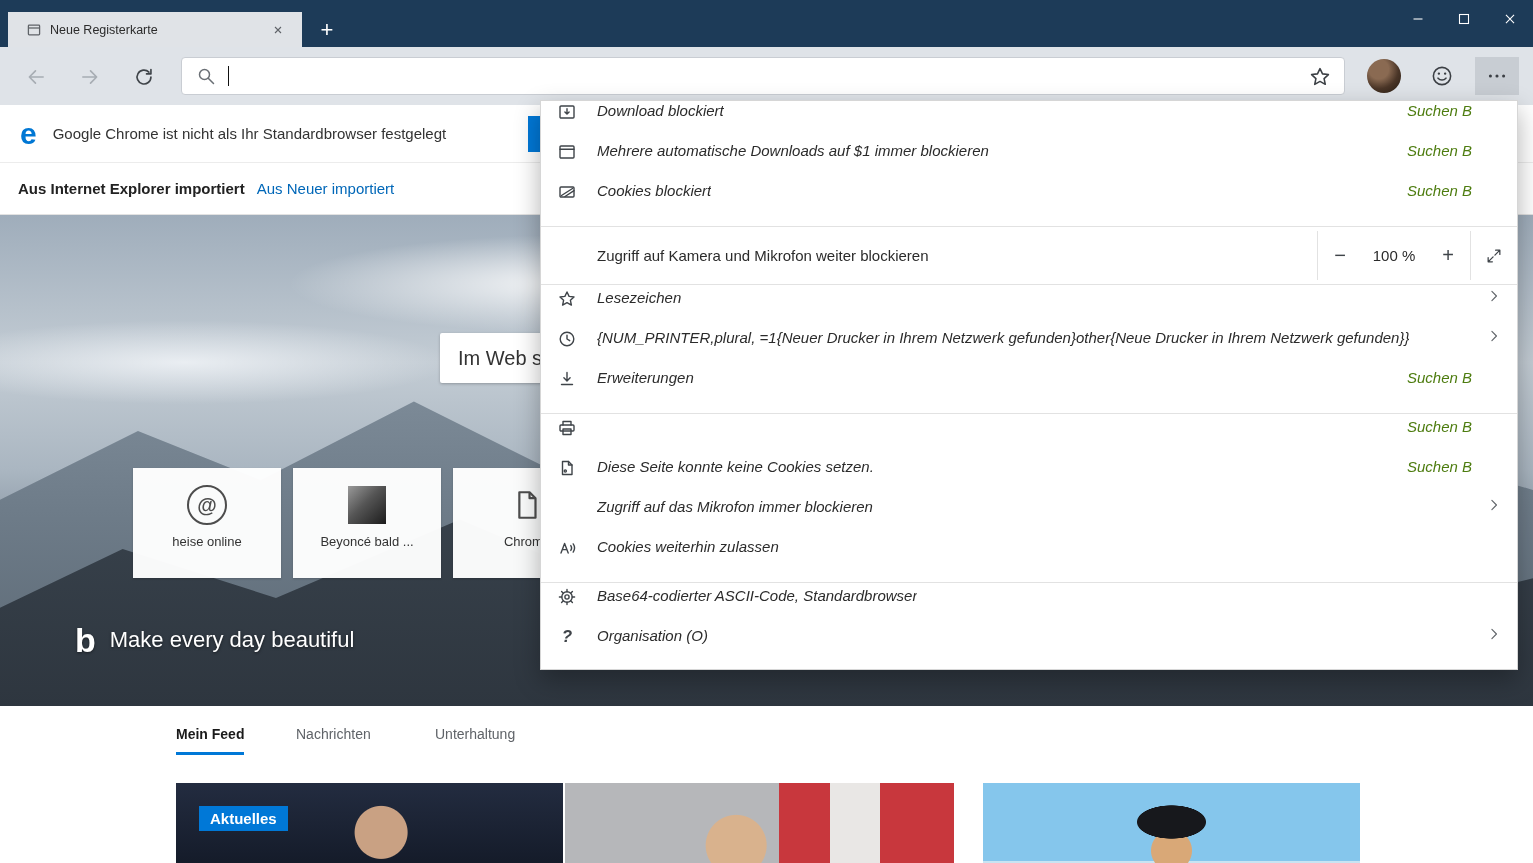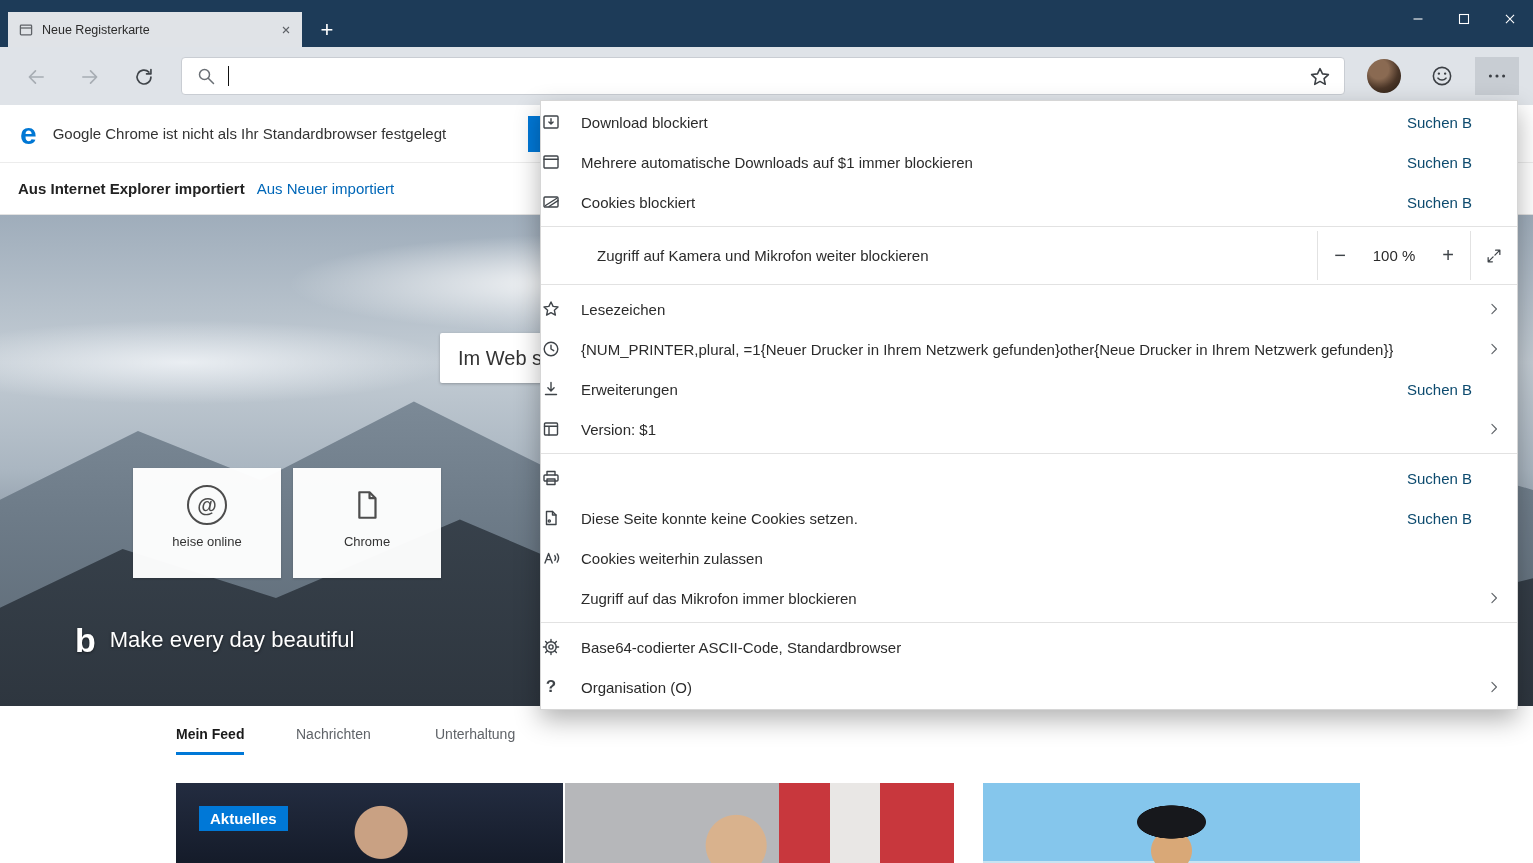--- a/index.html
+++ b/index.html
@@ -6,21 +6,21 @@
   html, body { margin: 0; padding: 0; }
   body {
     width: 1533px; height: 863px; overflow: hidden; position: relative;
     font-family: "Liberation Sans", sans-serif; background: #fff;
   }
 
   
   .titlebar { position: absolute; top: 0; left: 0; width: 100%; height: 47px; background: #1d3b58; }
   .tab {
     position: absolute; left: 8px; top: 12px; width: 294px; height: 35px;
-    background: #e0e3e7; display: flex; align-items: center; padding: 0 10px;
+    background: #e0e3e7; display: flex; align-items: center; padding: 0 18px;
   }
   .tab-title { font-size: 12.5px; color: #2b2b2b; flex: 1; margin-left: 8px; white-space: nowrap; overflow: hidden; }
   .tab-close { display: flex; align-items: center; }
   .newtab-btn { position: absolute; left: 310px; top: 12px; width: 34px; height: 35px;
     color: #fff; display: flex; align-items: center; justify-content: center; font-size: 22px; font-weight: 300; }
   .win-controls { position: absolute; right: 0; top: 0; display: flex; }
   .win-btn { width: 46px; height: 38px; display: flex; align-items: center; justify-content: center; }
 
   
   .toolbar { position: absolute; top: 47px; left: 0; width: 100%; height: 58px; background: #dfe3e8; }
@@ -106,24 +106,24 @@
       radial-gradient(ellipse at 50% 30%, #17181c 0 34px, rgba(0,0,0,0) 35px),
       radial-gradient(circle at 50% 52%, #d9a877 0 20px, rgba(0,0,0,0) 21px),
       radial-gradient(ellipse at 50% 95%, #e8c24a 0 40px, rgba(0,0,0,0) 41px),
       linear-gradient(180deg, #85c6ec 0 60%, #c8e4f2 60% 68%, #e7d3a9 68% 100%); }
   .badge { position: absolute; left: 23px; top: 23px; background: #0078d7; color: #fff; font-size: 15px;
     font-weight: bold; padding: 4px 11px; }
 
   
   .menu { position: absolute; left: 540px; top: 100px; width: 978px; background: #fff;
     border: 1px solid #d6d6d6; box-shadow: 0 10px 24px rgba(0,0,0,.3); z-index: 50; padding: 1px 0 2px; }
-  .menu-row { height: 40px; display: flex; align-items: center; padding-left: 0; font-size: 15px; color: #2b2b2b; }
+  .menu-row { height: 40px; display: flex; padding-left: 16px; font-size: 15px; color: #2b2b2b; font-style: italic; }
   .menu-icon { width: 20px; height: 20px; margin-right: 20px; display: flex; align-items: center; justify-content: center; flex: none; }
   .menu-label { white-space: nowrap; overflow: hidden; }
-  .right-text { margin-left: auto; margin-right: 45px; color: #0c4a6e; flex: none; font-size: 15px; }
+  .right-text { margin-left: auto; margin-right: 45px; color: #4d7c0f; flex: none; font-size: 15px; }
   .chevron { margin-left: auto; margin-right: 16px; display: flex; flex: none; }
   .menu-divider { height: 1px; background: #e2e2e2; margin: 4px 0; }
   .menu-zoom { height: 49px; display: flex; align-items: center; padding-left: 16px; font-size: 15px; color: #2b2b2b; }
   .zoom-spacer { width: 20px; margin-right: 20px; flex: none; }
   .vsep { width: 1px; align-self: stretch; background: #e2e2e2; flex: none; }
   .zoom-btn { width: 44px; height: 100%; display: flex; align-items: center; justify-content: center;
     font-size: 20px; color: #3f4449; flex: none; }
   .zoom-expand { width: 46px; }
   .zoom-value { width: 64px; text-align: center; flex: none; }
   .spacer { flex: 1; }
@@ -233,20 +233,26 @@
 
   <div class="tiles">
     <div class="tile">
       <div class="tile-icon">
           <span class="at-circle">@</span>
         </div>
       <div class="tile-label">heise online</div>
     </div>
     <div class="tile">
       <div class="tile-icon">
+          <span class="photo-thumb"></span>
+        </div>
+      <div class="tile-label">Beyoncé bald ...</div>
+    </div>
+    <div class="tile">
+      <div class="tile-icon">
         <span style="display:flex">
           <svg width="34" height="34" viewBox="0 0 20 20" fill="none" stroke="#4d4d4d" stroke-width="1.3" stroke-linejoin="round">
               <path d="M5.5 2.5h6L15 6v11.5H5.5z"></path>
               <path d="M11.5 2.5V6H15"></path>
             </svg>
         </span>
       </div>
       <div class="tile-label">Chrome</div>
     </div>
   </div>
@@ -351,34 +357,20 @@
     </div>
     <div class="menu-row">
       <span class="menu-icon">
         <svg width="20" height="20" viewBox="0 0 20 20" fill="none" stroke="#3f4449" stroke-width="1.4" stroke-linecap="round" stroke-linejoin="round">
           <path d="M10 3.5v8.2M6.9 8.8l3.1 3.1 3.1-3.1M4.5 15.5h11"></path>
         </svg>
       </span>
       <span class="menu-label">Erweiterungen</span>
       <span class="right-text">Suchen B</span>
     </div>
-    <div class="menu-row">
-      <span class="menu-icon">
-        <svg width="20" height="20" viewBox="0 0 20 20" fill="none" stroke="#3f4449" stroke-width="1.4" stroke-linecap="round" stroke-linejoin="round">
-          <rect x="3.5" y="4" width="13" height="12" rx="1"></rect>
-          <path d="M3.5 7.3h13M8 7.3V16"></path>
-        </svg>
-      </span>
-      <span class="menu-label">Version: $1</span>
-      <span class="chevron">
-        <svg width="14" height="14" viewBox="0 0 20 20" fill="none" stroke="#5f6368" stroke-width="1.6" stroke-linecap="round" stroke-linejoin="round">
-          <path d="M7 3.5L13.5 10 7 16.5"></path>
-        </svg>
-      </span>
-    </div>
     <div class="menu-divider"></div>
     <div class="menu-row">
       <span class="menu-icon">
         <svg width="20" height="20" viewBox="0 0 20 20" fill="none" stroke="#3f4449" stroke-width="1.4" stroke-linecap="round" stroke-linejoin="round">
           <path d="M6 7V3.5h8V7"></path>
           <rect x="3" y="7" width="14" height="6" rx="1"></rect>
           <path d="M6 11h8v5.5H6z"></path>
         </svg>
       </span>
       <span class="menu-label"></span>
@@ -387,39 +379,39 @@
     <div class="menu-row">
       <span class="menu-icon">
         <svg width="20" height="20" viewBox="0 0 20 20" fill="none" stroke="#3f4449" stroke-width="1.4" stroke-linecap="round" stroke-linejoin="round">
           <path d="M5.5 3.5h6L15 7v9.5H5.5z"></path>
           <path d="M11.5 3.5V7H15"></path>
           <circle cx="8.3" cy="13" r="1.1"></circle>
         </svg>
       </span>
       <span class="menu-label">Diese Seite konnte keine Cookies setzen.</span>
       <span class="right-text">Suchen B</span>
-    </div>
-    <div class="menu-row">
-      <span class="menu-icon">
-        <svg width="20" height="20" viewBox="0 0 20 20" fill="none" stroke="#3f4449" stroke-width="1.4" stroke-linecap="round" stroke-linejoin="round">
-          <path d="M4 15L7.6 5.5 11.2 15M5.3 11.6h4.6"></path>
-          <path d="M13.8 7.6a4.2 4.2 0 0 1 0 4.8M16.2 5.9a7.4 7.4 0 0 1 0 8.2"></path>
-        </svg>
-      </span>
-      <span class="menu-label">Cookies weiterhin zulassen</span>
     </div>
     <div class="menu-row">
       <span class="menu-icon"></span>
       <span class="menu-label">Zugriff auf das Mikrofon immer blockieren</span>
       <span class="chevron">
         <svg width="14" height="14" viewBox="0 0 20 20" fill="none" stroke="#5f6368" stroke-width="1.6" stroke-linecap="round" stroke-linejoin="round">
           <path d="M7 3.5L13.5 10 7 16.5"></path>
         </svg>
       </span>
     </div>
+    <div class="menu-row">
+      <span class="menu-icon">
+        <svg width="20" height="20" viewBox="0 0 20 20" fill="none" stroke="#3f4449" stroke-width="1.4" stroke-linecap="round" stroke-linejoin="round">
+          <path d="M4 15L7.6 5.5 11.2 15M5.3 11.6h4.6"></path>
+          <path d="M13.8 7.6a4.2 4.2 0 0 1 0 4.8M16.2 5.9a7.4 7.4 0 0 1 0 8.2"></path>
+        </svg>
+      </span>
+      <span class="menu-label">Cookies weiterhin zulassen</span>
+    </div>
     <div class="menu-divider"></div>
     <div class="menu-row">
       <span class="menu-icon">
         <svg width="20" height="20" viewBox="0 0 20 20" fill="none" stroke="#3f4449" stroke-width="1.4" stroke-linecap="round" stroke-linejoin="round">
           <circle cx="10" cy="10" r="5.2"></circle>
           <circle cx="10" cy="10" r="2.1"></circle>
           <path d="M10 2.4v2.4M10 15.2v2.4M2.4 10h2.4M15.2 10h2.4M4.6 4.6l1.7 1.7M13.7 13.7l1.7 1.7M15.4 4.6l-1.7 1.7M6.3 13.7l-1.7 1.7"></path>
         </svg>
       </span>
       <span class="menu-label">Base64-codierter ASCII-Code, Standardbrowser</span>

